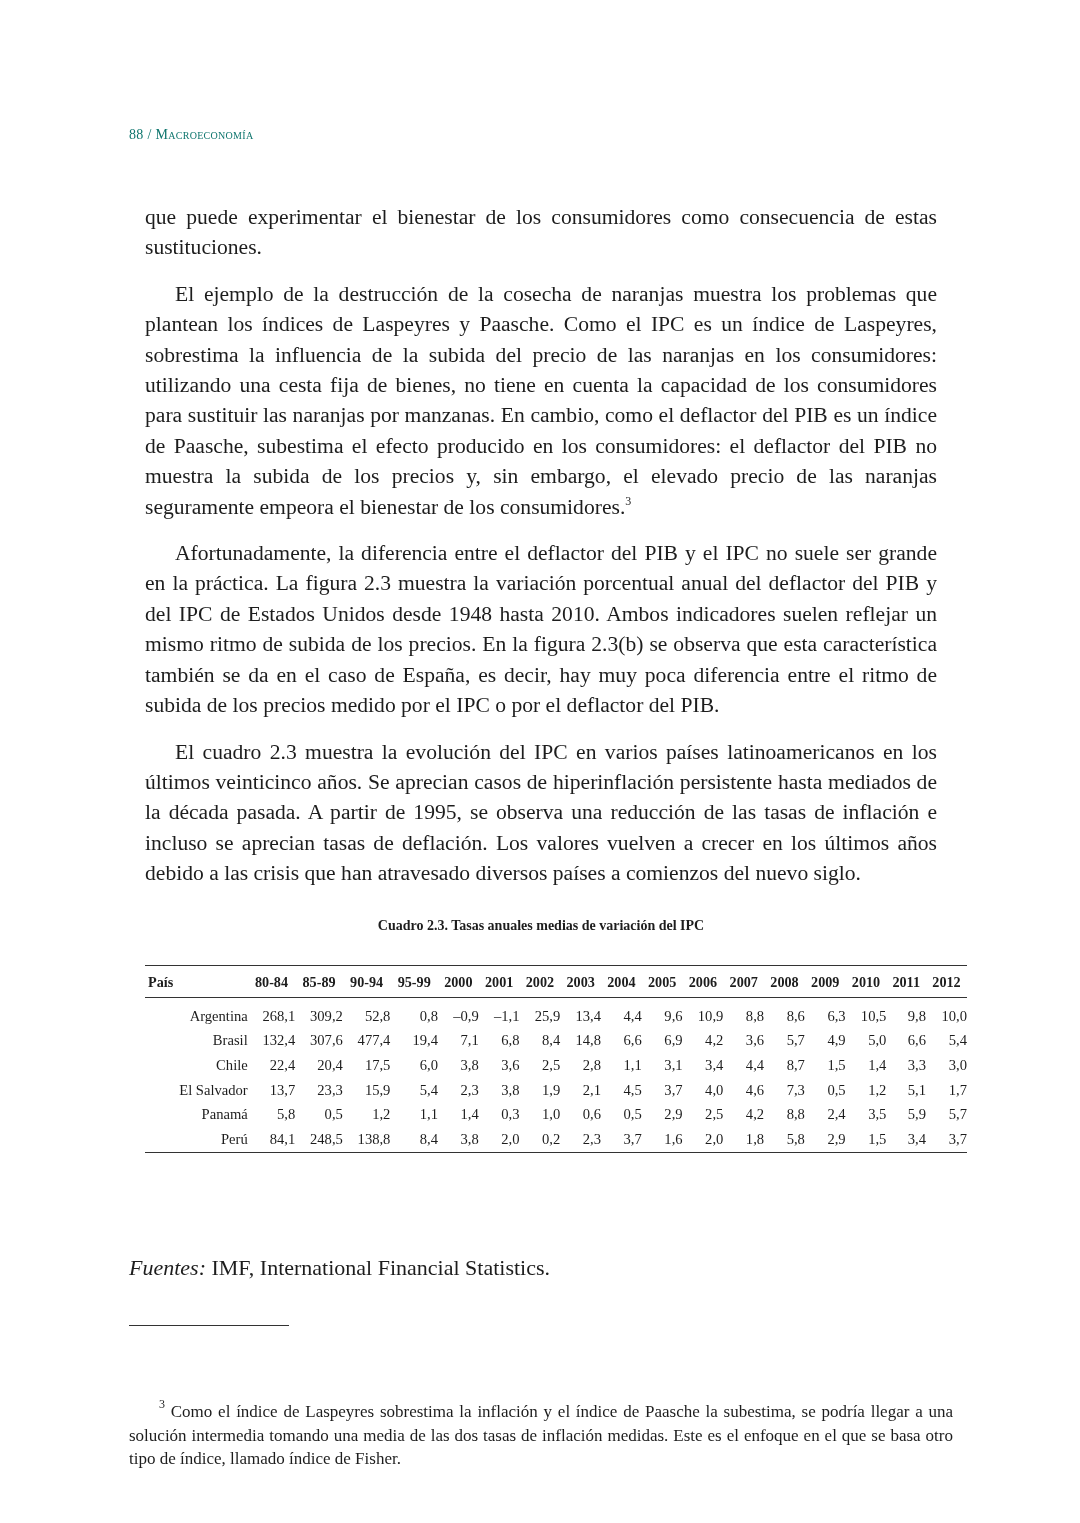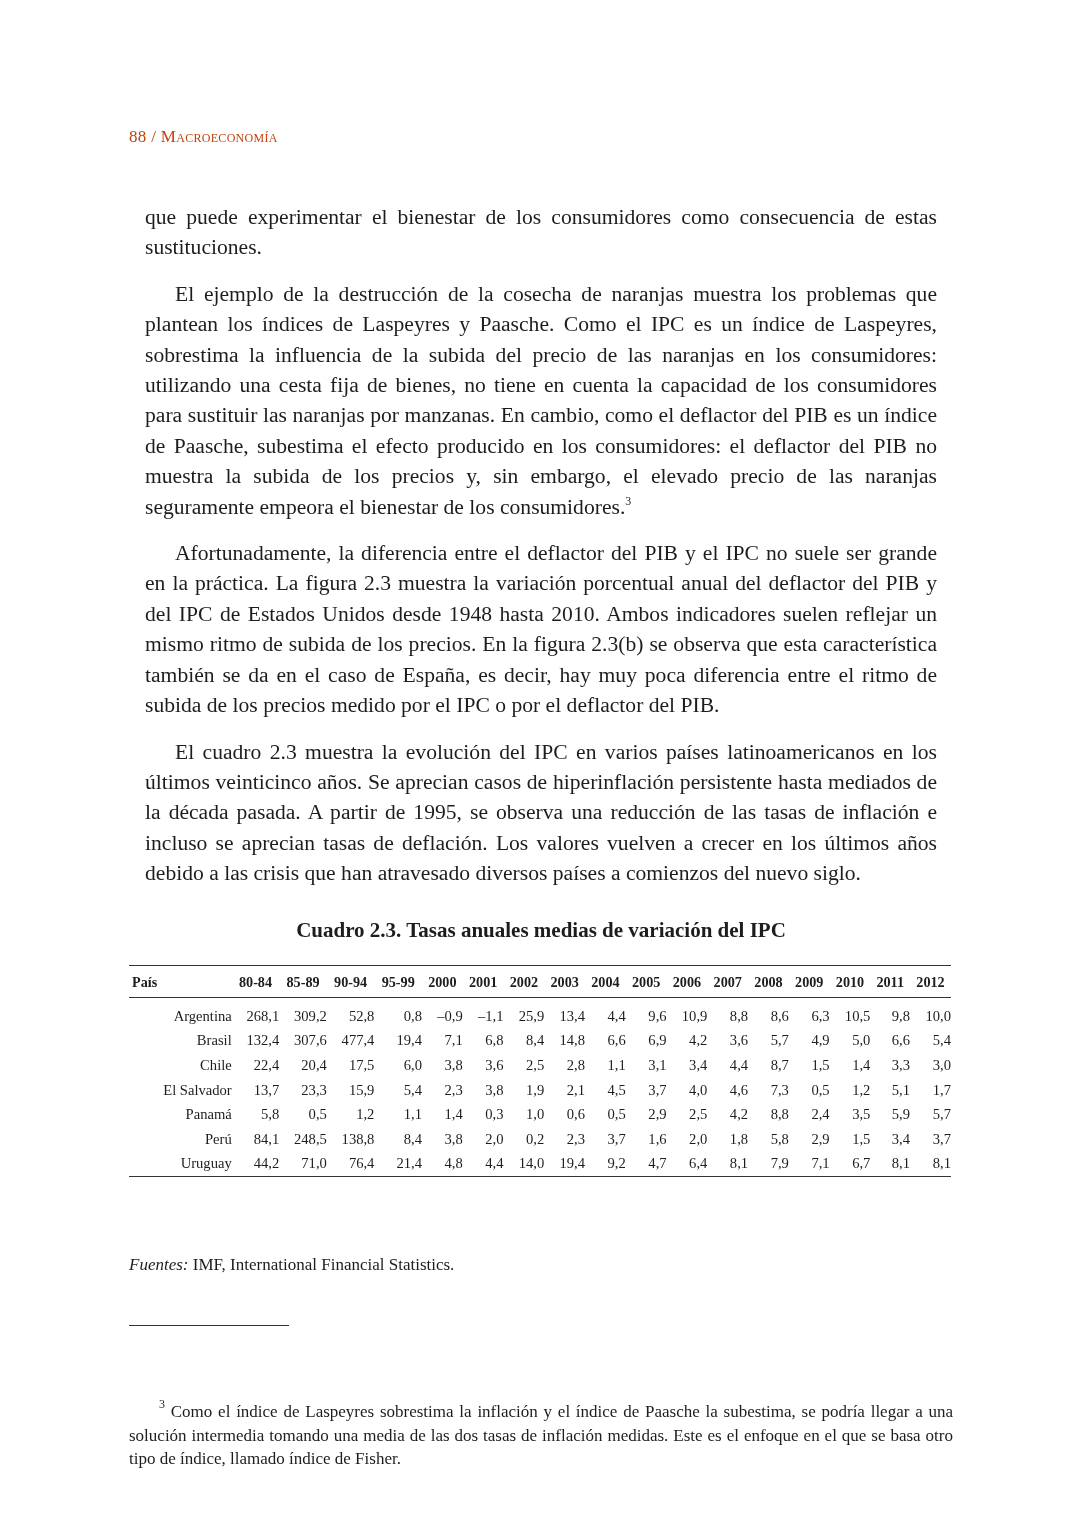--- a/index.html
+++ b/index.html
@@ -1,35 +1,35 @@
 <!DOCTYPE html>
 <html><head>
 <meta charset="utf-8">
 <style>
   html, body { margin: 0; padding: 0; background: #ffffff; }
   body { width: 1080px; height: 1523px; position: relative; overflow: hidden;
          font-family: "Liberation Serif", "DejaVu Serif", serif; color: #1d1d1d; }
   .page { position: absolute; left: 129px; top: 0; width: 824px; }
-  .running-head { position: absolute; top: 127px; left: 0; font-size: 17px; letter-spacing: 0.3px; color: #c2410c; }
+  .running-head { position: absolute; top: 127px; left: 0; font-size: 14px; letter-spacing: 0.3px; color: #0f766e; }
   .running-head .sc { font-variant: small-caps; }
   .body-text { position: absolute; top: 186px; left: 0; width: 824px; font-size: 21.6px; line-height: 30.4px; text-align: justify; }
   .body-text p { margin: 16px; }
   .body-text p.indent { text-indent: 30px; }
   sup { font-size: 12px; vertical-align: 9px; line-height: 0; }
-  .table-title { position: absolute; top: 918px; left: 0; width: 824px; text-align: center; font-weight: bold; font-size: 21px; }
-  .table-wrap { position: absolute; top: 965px; left: 0; width: 822px; }
+  .table-title { position: absolute; top: 918px; left: 0; width: 824px; text-align: center; font-weight: bold; font-size: 14px; }
+  .table-wrap { position: absolute; top: 965px; left: 16px; width: 822px; }
   table { border-collapse: collapse; width: 822px; font-size: 14.6px; }
   thead tr { border-top: 1.6px solid #333; border-bottom: 1.6px solid #333; }
   tbody tr:last-child { border-bottom: 1.6px solid #333; }
   th { font-weight: bold; text-align: center; padding: 8px 0 6px 0; font-size: 14.2px; white-space: nowrap; }
   th:first-child { text-align: left; padding-left: 3px; }
   td { text-align: right; padding: 0; height: 24.6px; white-space: nowrap; }
   td:first-child { text-align: right; padding-left: 3px; }
   tbody tr:first-child td { padding-top: 6px; }
-  .source { position: absolute; top: 1255px; left: 0; font-size: 17px; }
+  .source { position: absolute; top: 1255px; left: 0; font-size: 22px; }
   .source i { font-style: italic; }
   .fn-rule { position: absolute; top: 1325px; left: 0; width: 160px; border-top: 1px solid #333; }
   .footnote { position: absolute; top: 1400px; left: 0; width: 824px; font-size: 17px; line-height: 23.5px; text-align: justify; }
   .footnote p { margin: 0; text-indent: 30px; }
 </style>
 </head>
 <body>
 
 <div class="page">
 
@@ -186,40 +186,20 @@
             <td>3,7</td>
             <td>1,6</td>
             <td>2,0</td>
             <td>1,8</td>
             <td>5,8</td>
             <td>2,9</td>
             <td>1,5</td>
             <td>3,4</td>
             <td>3,7</td>
           </tr>
-          <tr>
-            <td>Uruguay</td>
-            <td>44,2</td>
-            <td>71,0</td>
-            <td>76,4</td>
-            <td>21,4</td>
-            <td>4,8</td>
-            <td>4,4</td>
-            <td>14,0</td>
-            <td>19,4</td>
-            <td>9,2</td>
-            <td>4,7</td>
-            <td>6,4</td>
-            <td>8,1</td>
-            <td>7,9</td>
-            <td>7,1</td>
-            <td>6,7</td>
-            <td>8,1</td>
-            <td>8,1</td>
-          </tr>
         </tbody>
     </table>
   </div>
 
   <div class="source"><i>Fuentes:</i><span> IMF, International Financial Statistics.</span></div>
 
   <div class="fn-rule"></div>
 
   <div class="footnote">
     <p><sup>3</sup><span> Como el índice de Laspeyres sobrestima la inflación y el índice de Paasche la subestima, se podría llegar a una solución intermedia tomando una media de las dos tasas de inflación medidas. Este es el enfoque en el que se basa otro tipo de índice, llamado índice de Fisher.</span></p>

